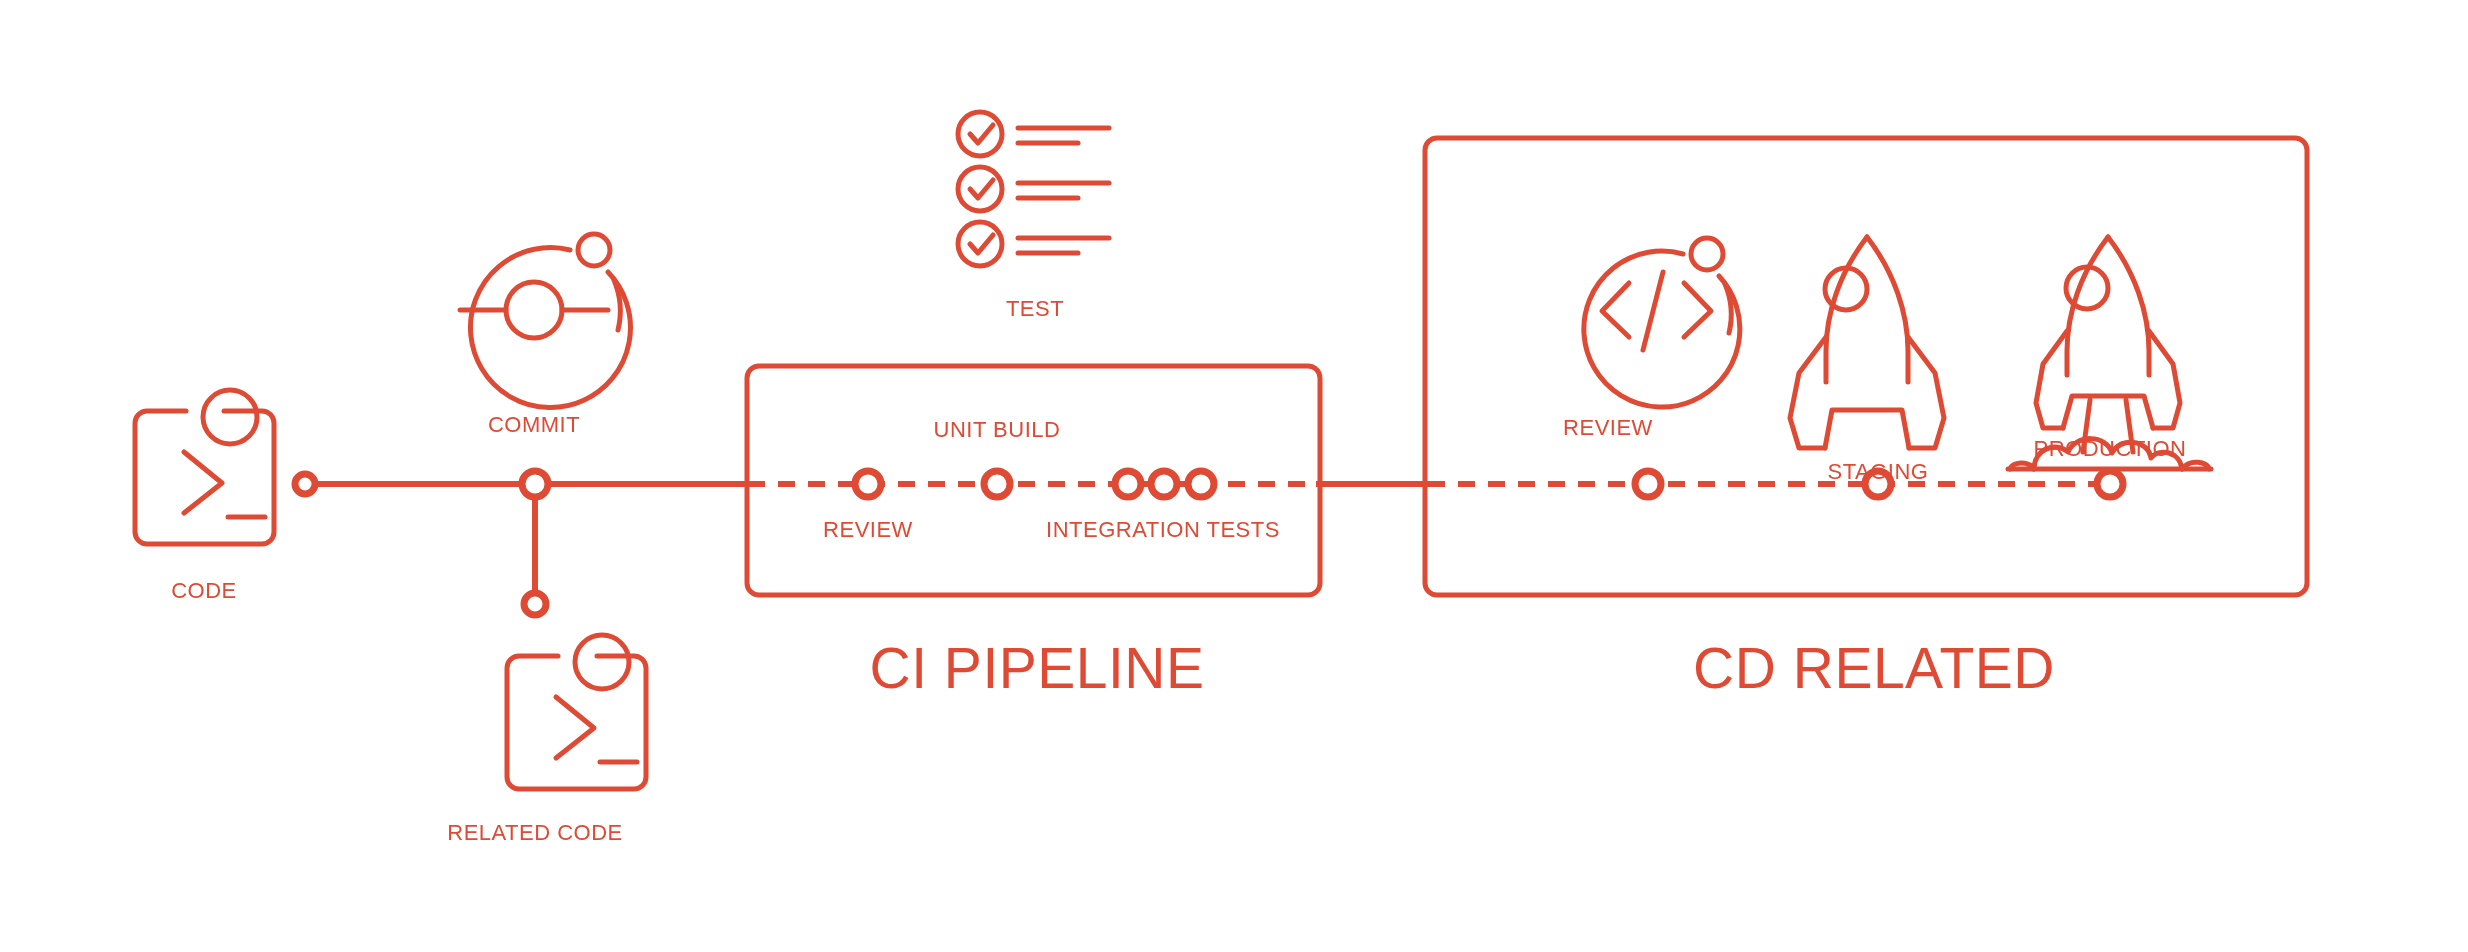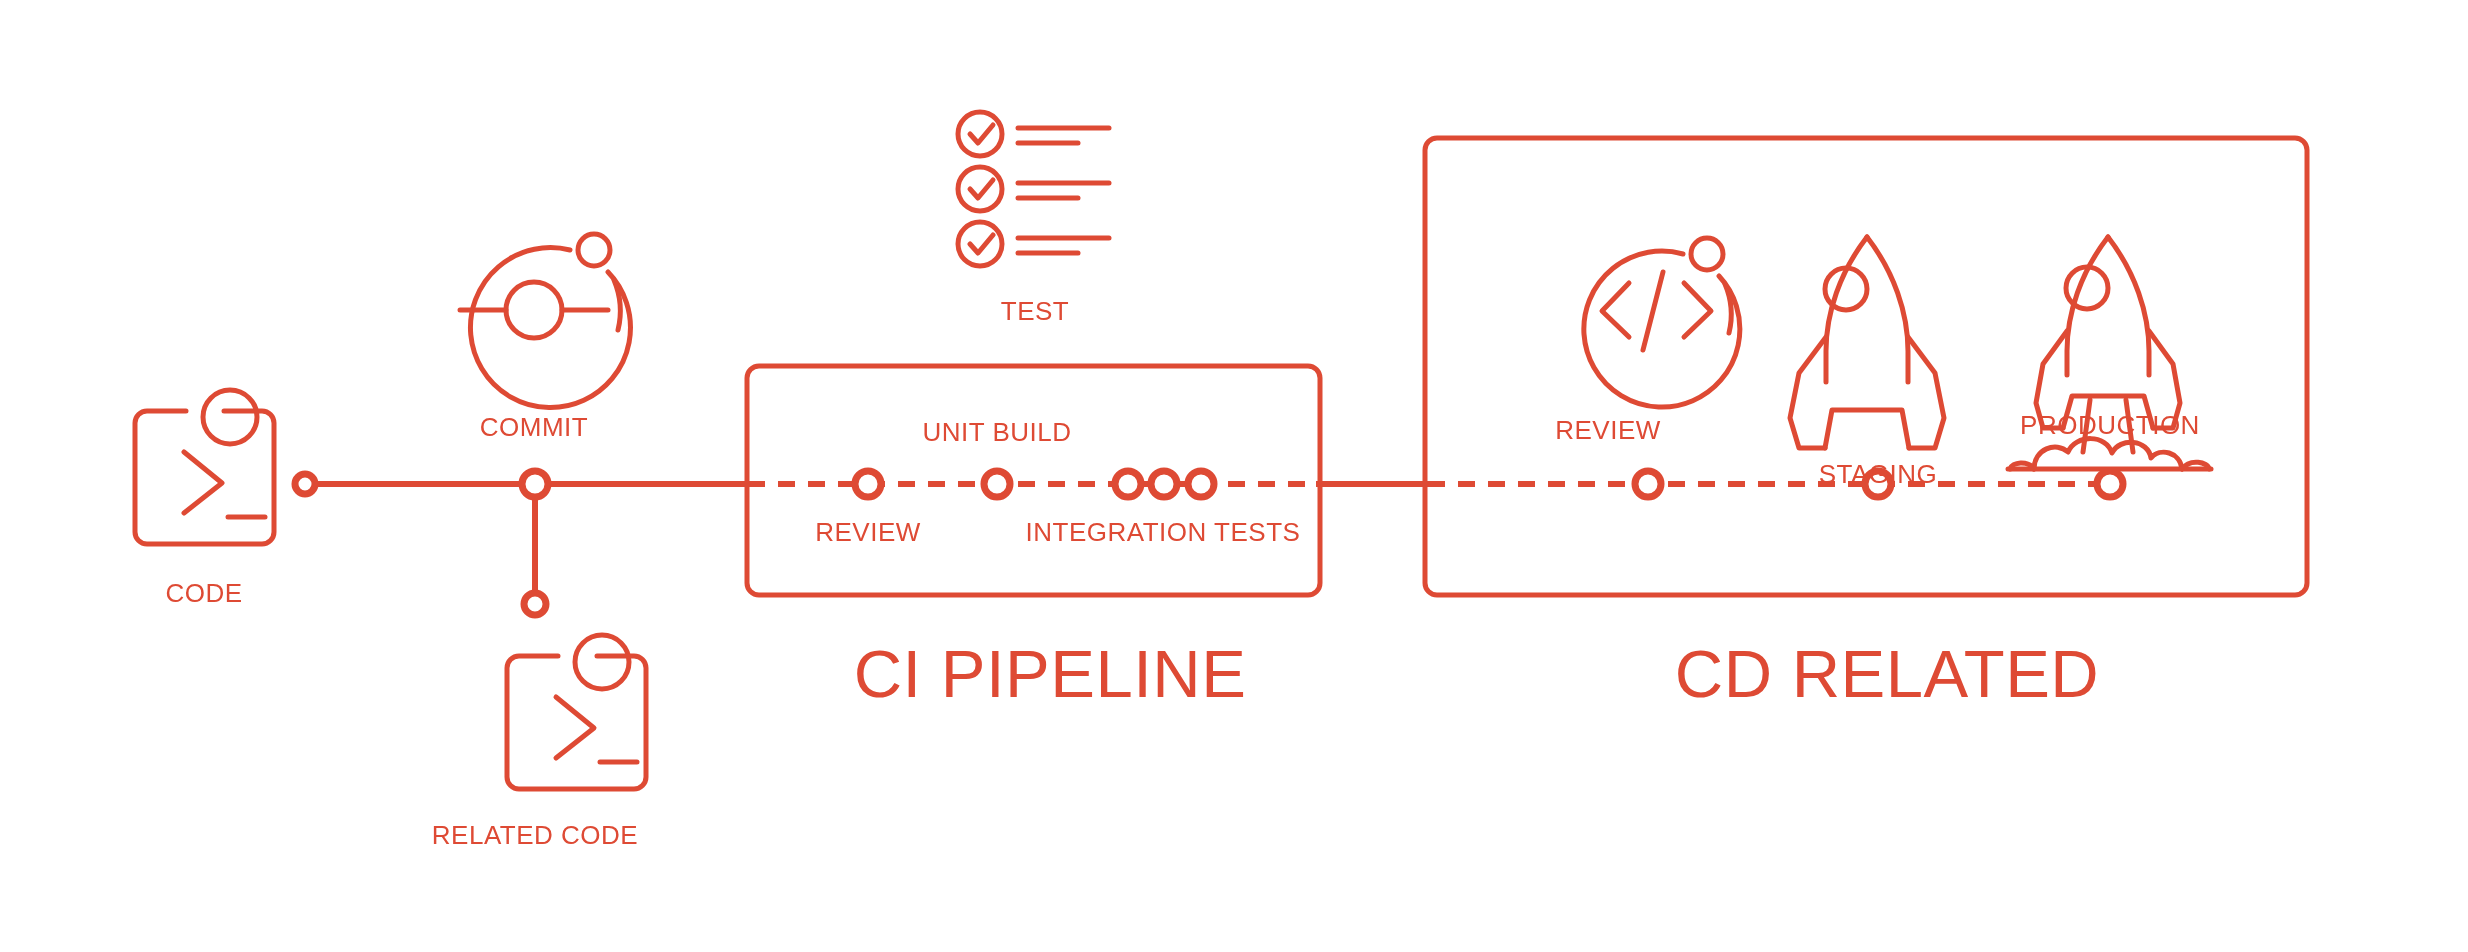--- a/index.html
+++ b/index.html
@@ -27,22 +27,22 @@
     height: 952px;
   }
   .lbl {
     position: absolute;
     color: #DE4A34;
     font-family: "Liberation Sans", sans-serif;
     white-space: nowrap;
     transform: translateX(-50%);
     font-weight: 400;
   }
-  .lbl-sm { font-size: 26px; letter-spacing: 0.5px; }
-  .lbl-lg { font-size: 67px; letter-spacing: 0.5px; margin-left: 13px; }
+  .lbl-sm { font-size: 22px; letter-spacing: 0.5px; }
+  .lbl-lg { font-size: 57px; letter-spacing: 0.5px; }
 </style>
 </head>
 <body>
 
 <div id="stage">
 
   <svg id="diagram" viewBox="0 0 2468 952">
     <defs>
       <style>
         .st { fill:none; stroke:#DE4A34; stroke-width:5; stroke-linecap:round; stroke-linejoin:round; }
@@ -173,17 +173,17 @@
   <div class="lbl lbl-sm" style="left:868px; top:517px;">REVIEW</div>
 
   <div class="lbl lbl-sm" style="left:1163px; top:517px;">INTEGRATION TESTS</div>
 
   <div class="lbl lbl-lg" style="left:1037px; top:635px;">CI PIPELINE</div>
 
   <div class="lbl lbl-sm" style="left:1608px; top:415px;">REVIEW</div>
 
   <div class="lbl lbl-sm" style="left:1878px; top:415px;margin-top:44px;">STAGING</div>
 
-  <div class="lbl lbl-sm" style="left:2110px; top:410px;text-align:right;">PRODUCTION</div>
+  <div class="lbl lbl-sm" style="left:2110px; top:436px;text-align:right;">PRODUCTION</div>
 
   <div class="lbl lbl-lg" style="left:1874px; top:635px;">CD RELATED</div>
 
 </div>
 
 </body></html>

